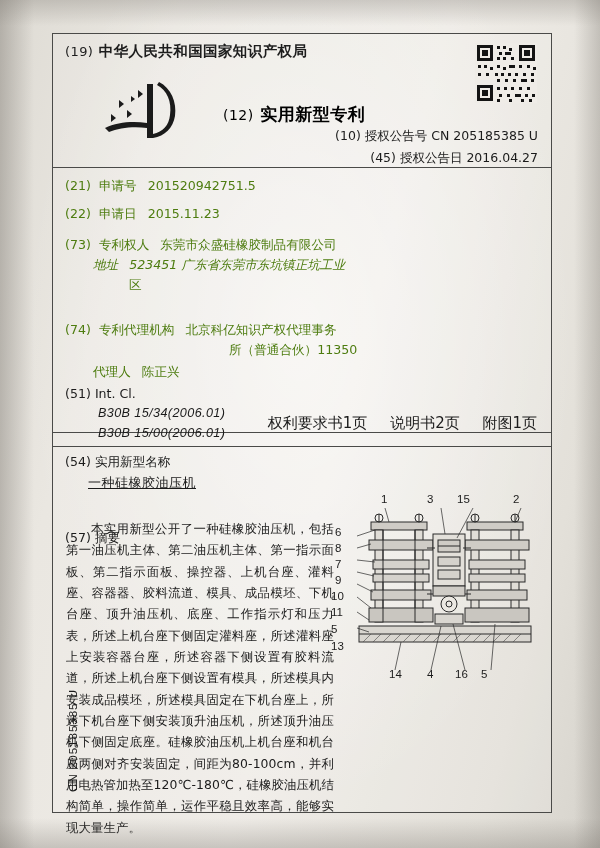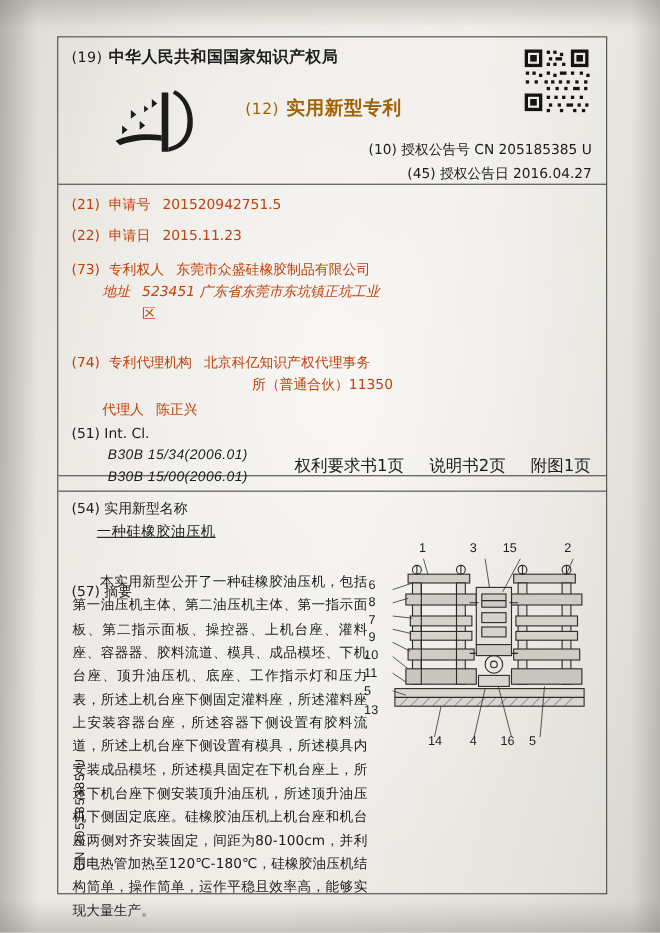--- a/index.html
+++ b/index.html
@@ -78,24 +78,24 @@
     color: #1d1d1d;
     font-weight: 700;
   }
   .office-line .num {
     font-weight: 400;
     font-size: 13px;
   }
   .patent-kind {
     position: absolute;
     left: 170px;
-    top: 53px;
+    top: 69px;
     font-size: 17px;
     font-weight: 700;
-    color: #a16207;
+    color: #000000;
     letter-spacing: 0.5px;
   }
   .patent-kind .num {
     font-size: 14px;
     font-weight: 400;
   }
 
   
   .logo {
     position: absolute;
@@ -125,21 +125,21 @@
   }
   .pub-no { top: 94px; }
   .pub-date { top: 116px; }
   .pub-no .lbl, .pub-date .lbl { }
 
   
   .field {
     position: absolute;
     left: 12px;
     font-size: 12.6px;
-    color: #c2410c;
+    color: #4d7c0f;
     line-height: 1.55;
     white-space: nowrap;
   }
   .field .code { margin-right: 4px; }
   .field .lbl { margin-right: 7px; }
   .field .val { font-weight: 400; }
 
   .ipc-head {
     position: absolute;
     left: 12px;

